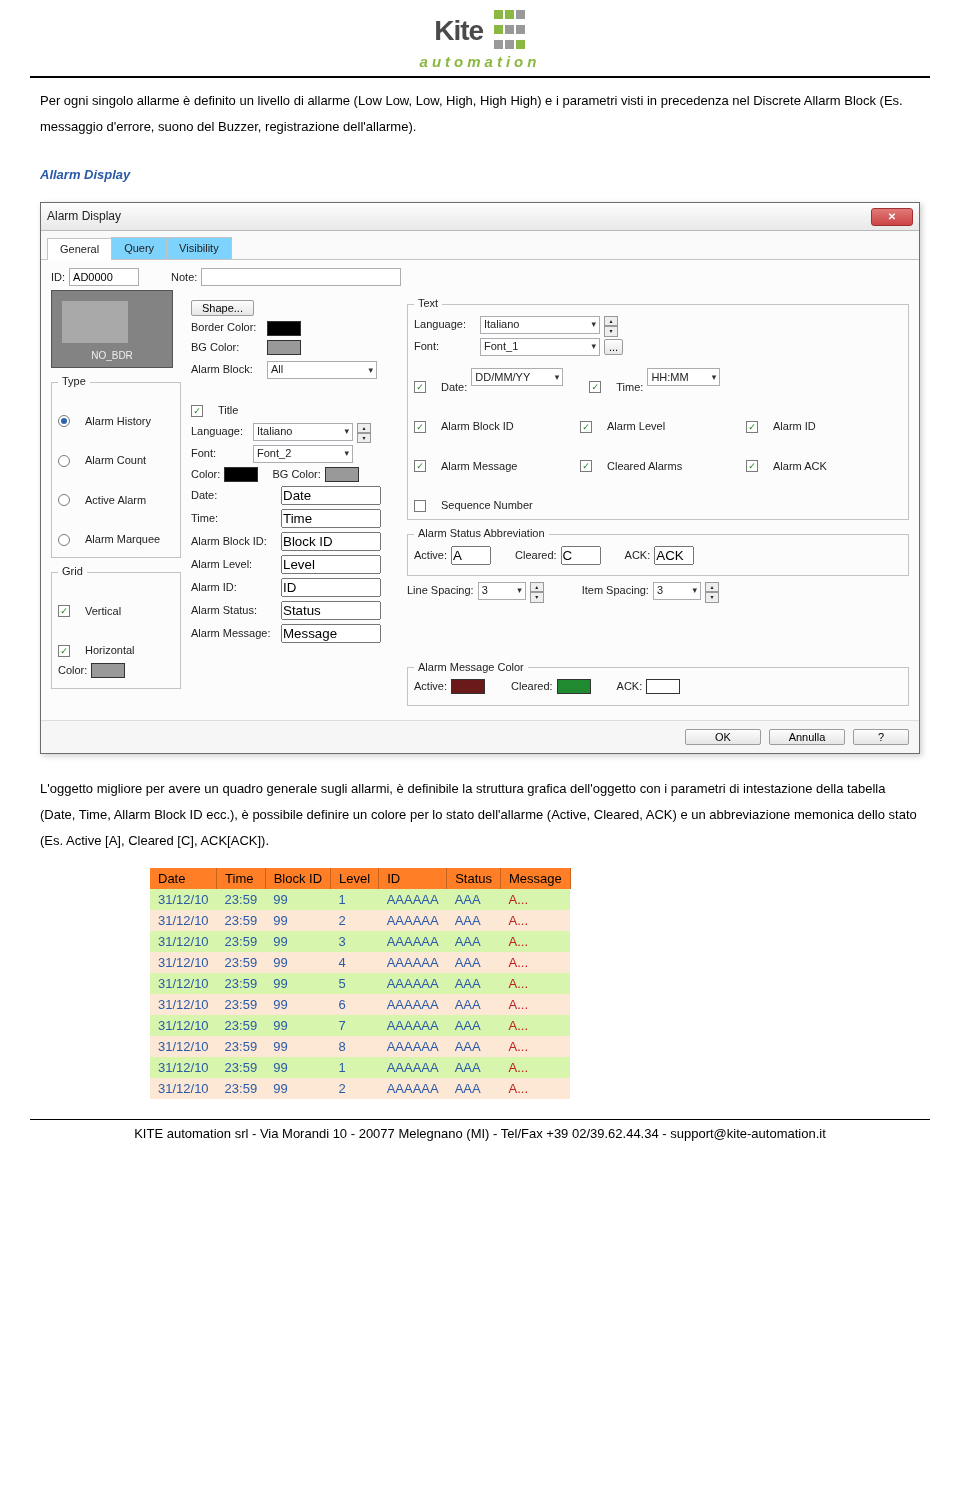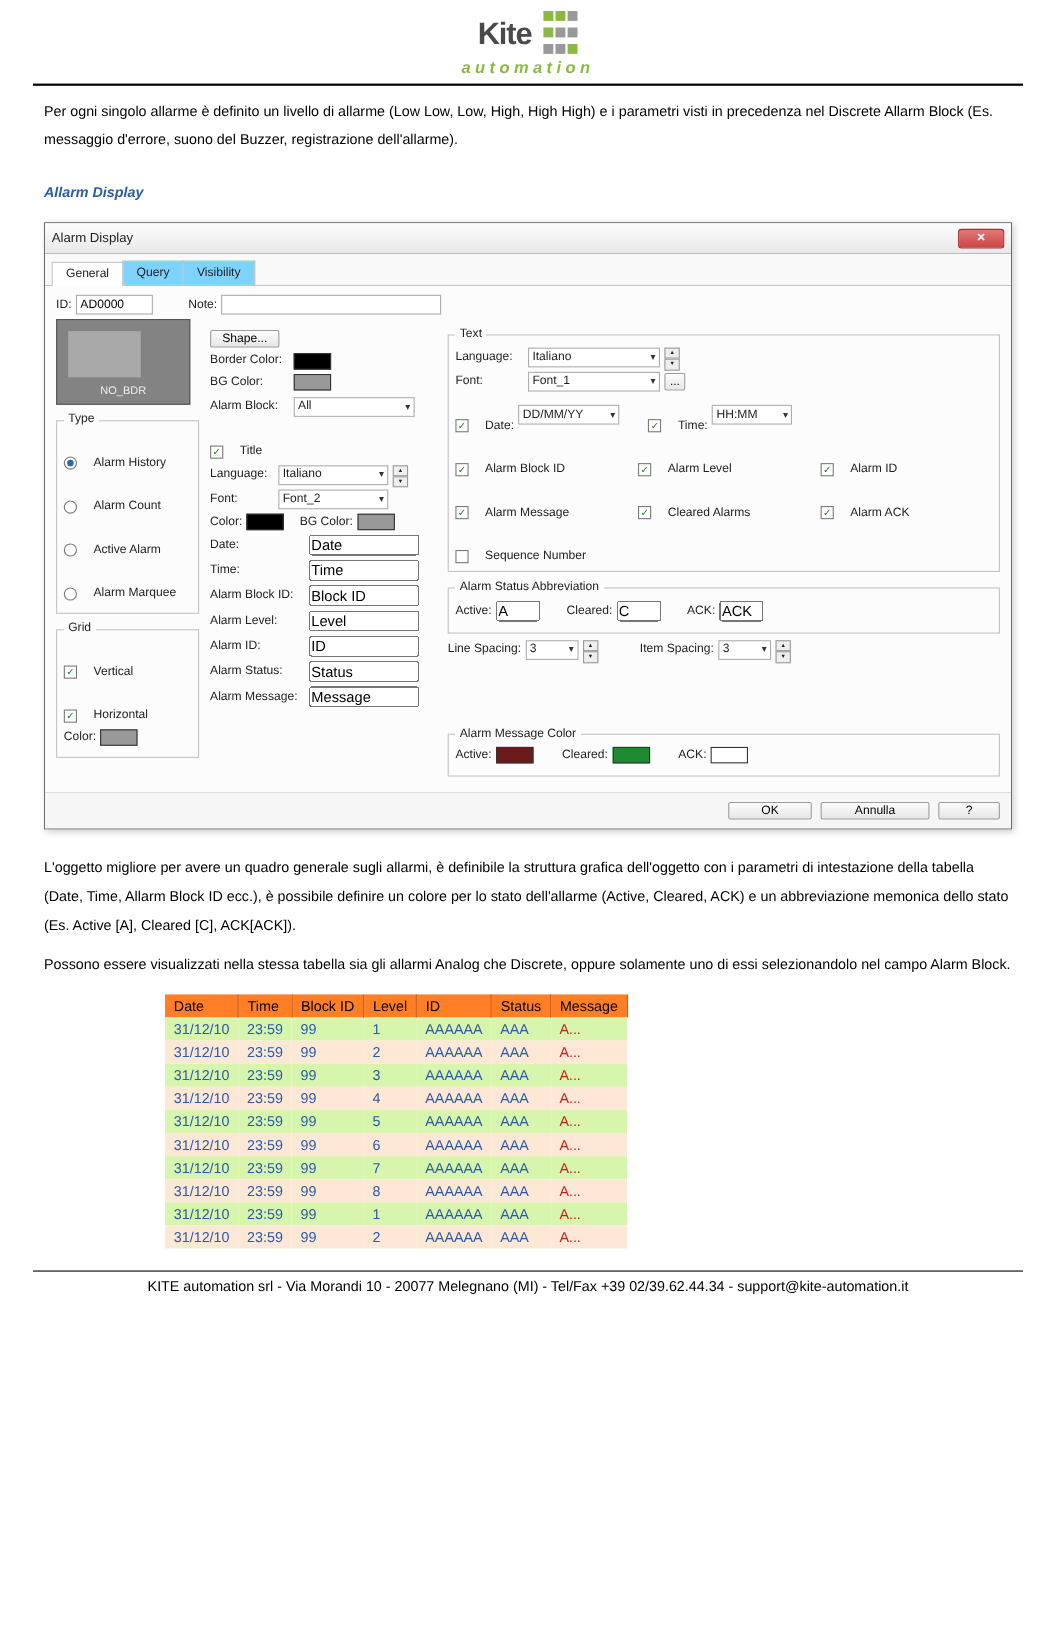--- a/index.html
+++ b/index.html
@@ -326,27 +326,26 @@
               <span style="width:18px"></span>
               <span class="lbl">ACK:</span>
                 <span class="swatch wht"></span>
             </div>
           </fieldset>
         </div>
       </div>
     </div>
     <div class="dlgfoot">
       <button class="btn" style="width:76px">OK</button>
-      <button class="btn" style="width:99px">Annulla</button>
+      <button class="btn" style="width:76px">Annulla</button>
       <button class="btn" style="width:56px">?</button>
     </div>
   </div>
 
   <p>L'oggetto migliore per avere un quadro generale sugli allarmi, è definibile la struttura grafica dell'oggetto con i parametri di intestazione della tabella (Date, Time, Allarm Block ID ecc.), è possibile definire un colore per lo stato dell'allarme (Active, Cleared, ACK) e un abbreviazione memonica dello stato (Es. Active [A], Cleared [C], ACK[ACK]).</p>
-  <p>Possono essere visualizzati nella stessa tabella sia gli allarmi Analog che Discrete, oppure solamente uno di essi selezionandolo nel campo Alarm Block.</p>
 </div>
 
 <table class="alarm-table">
   <thead>
       <tr id="tbl-head">
         <th>Date</th>
         <th>Time</th>
         <th>Block ID</th>
         <th>Level</th>
         <th>ID</th>

